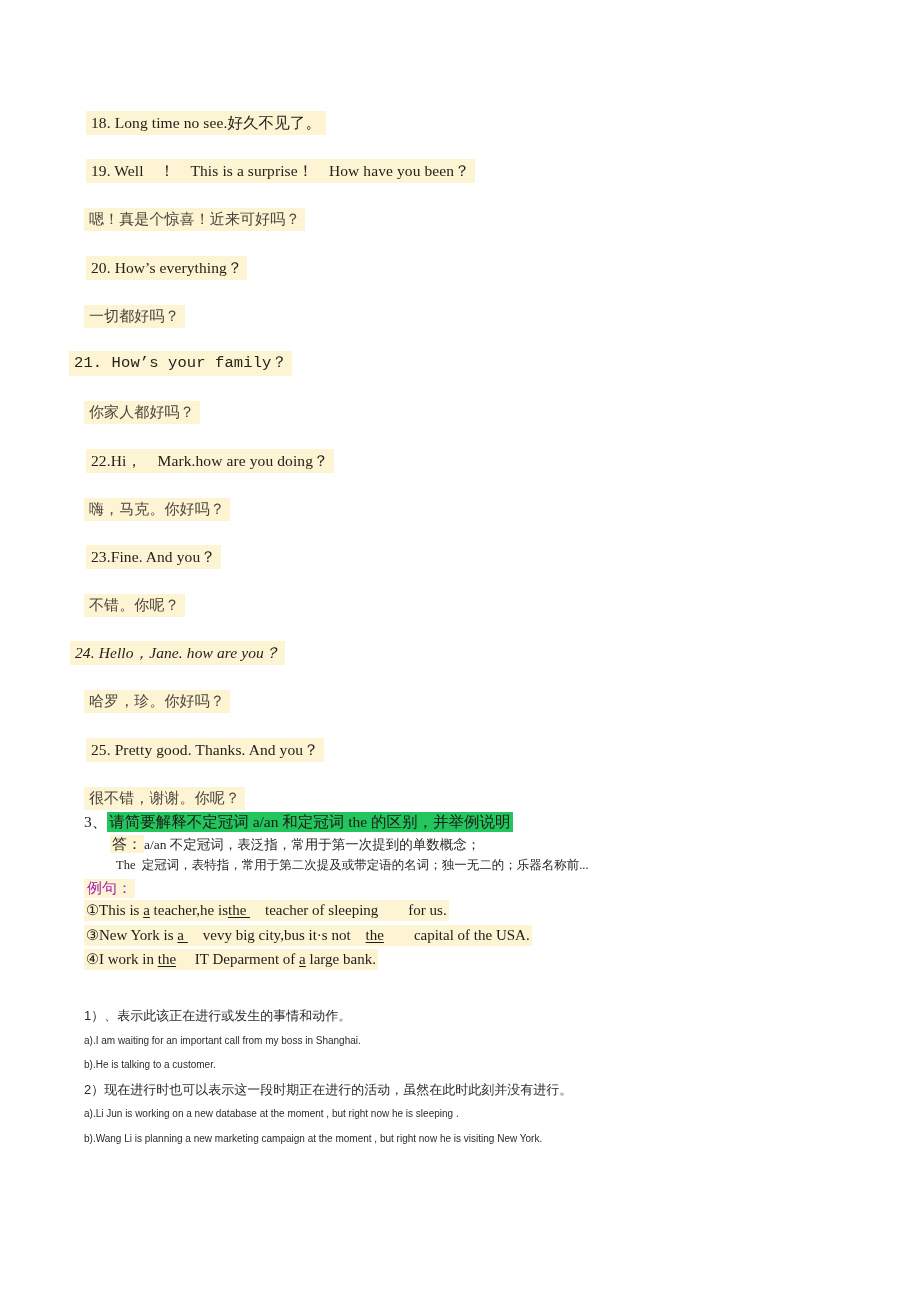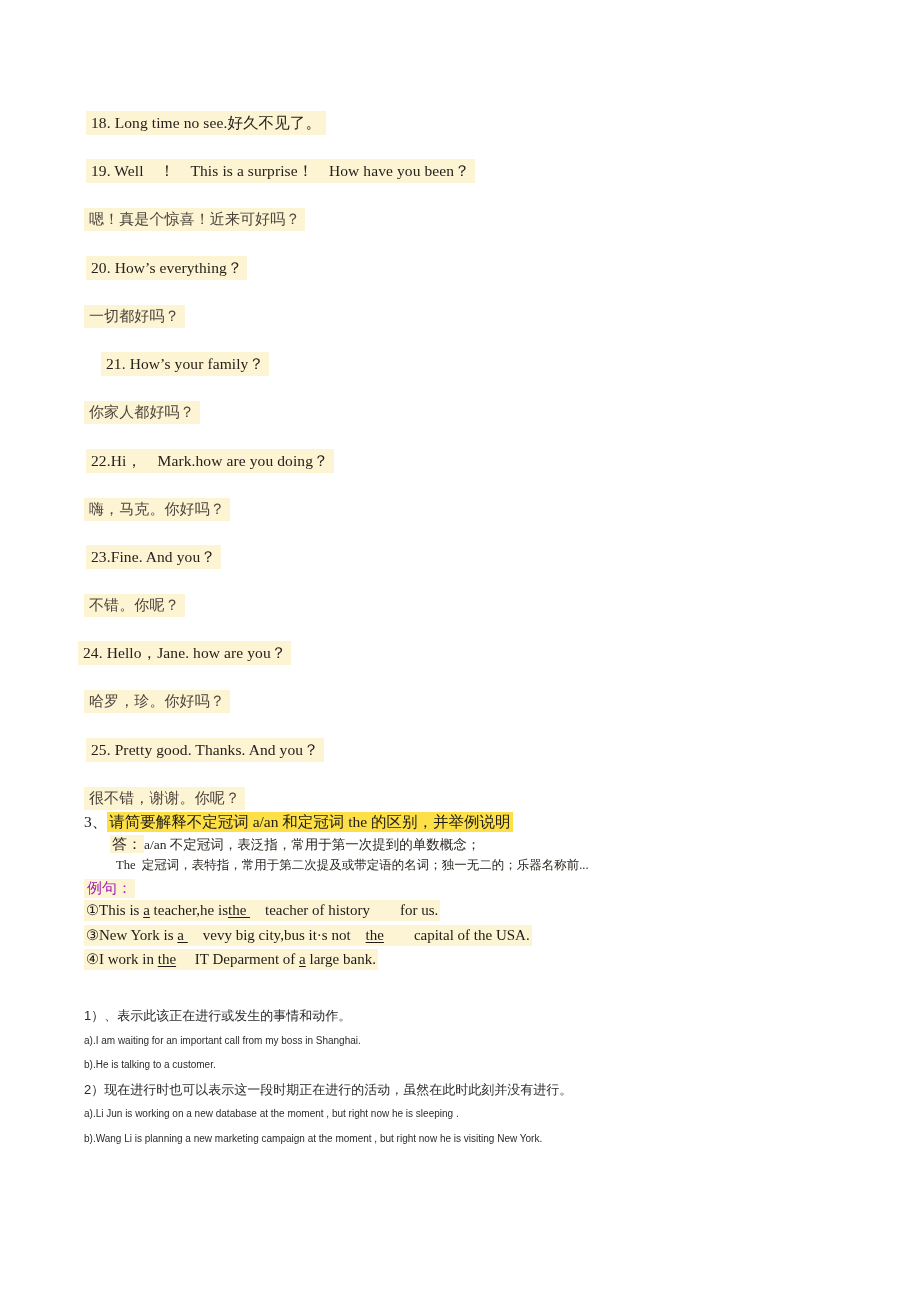--- a/index.html
+++ b/index.html
@@ -25,21 +25,21 @@
     box-sizing: border-box;
   }
 
   
   .hl {
     background-color: #fdf4d4;
     box-decoration-break: clone;
     -webkit-box-decoration-break: clone;
   }
   .hl-strong {
-    background-color: #fde047;
+    background-color: #22c55e;
     box-decoration-break: clone;
     -webkit-box-decoration-break: clone;
   }
 
   
   .convo {
     position: absolute;
     left: 0;
     top: 0;
     width: 920px;
@@ -145,43 +145,43 @@
 <body>
 
 <div class="page">
 
   <div class="convo">
     <div class="convo-line" style="left:86px; top:112px;"><span class="hl">18. Long time no see.好久不见了。</span></div>
     <div class="convo-line" style="left:86px; top:160px;"><span class="hl">19. Well　！　This is a surprise！　How have you been？</span></div>
     <div class="convo-line cn" style="left:84px; top:209px;"><span class="hl">嗯！真是个惊喜！近来可好吗？</span></div>
     <div class="convo-line" style="left:86px; top:257px;"><span class="hl">20. How’s everything？</span></div>
     <div class="convo-line cn" style="left:84px; top:306px;"><span class="hl">一切都好吗？</span></div>
-    <div class="convo-line" style="left:101px; top:353px;"><span class="hl">21. How’s your family？</span></div>
+    <div class="convo-line" style="left:69px; top:353px;font-family:Liberation Mono, monospace;"><span class="hl">21. How’s your family？</span></div>
     <div class="convo-line cn" style="left:84px; top:402px;"><span class="hl">你家人都好吗？</span></div>
     <div class="convo-line" style="left:86px; top:450px;"><span class="hl">22.Hi，　Mark.how are you doing？</span></div>
     <div class="convo-line cn" style="left:84px; top:499px;"><span class="hl">嗨，马克。你好吗？</span></div>
     <div class="convo-line" style="left:86px; top:546px;"><span class="hl">23.Fine. And you？</span></div>
     <div class="convo-line cn" style="left:84px; top:595px;"><span class="hl">不错。你呢？</span></div>
-    <div class="convo-line" style="left:78px; top:642px;"><span class="hl">24. Hello，Jane. how are you？</span></div>
+    <div class="convo-line" style="left:70px; top:642px;font-style:italic;"><span class="hl">24. Hello，Jane. how are you？</span></div>
     <div class="convo-line cn" style="left:84px; top:691px;"><span class="hl">哈罗，珍。你好吗？</span></div>
     <div class="convo-line" style="left:86px; top:739px;"><span class="hl">25. Pretty good. Thanks. And you？</span></div>
     <div class="convo-line cn" style="left:84px; top:788px;"><span class="hl">很不错，谢谢。你呢？</span></div>
   </div>
 
   <div class="sec3">
 
     <div class="s3-head"><span class="num">3、</span><span class="hl-strong">请简要解释不定冠词 a/an 和定冠词 the 的区别，并举例说明</span></div>
 
     <div class="s3-ans"><span class="lead hl">答：</span><span>a/an 不定冠词，表泛指，常用于第一次提到的单数概念；</span></div>
 
     <div class="s3-ans2"><span>The  定冠词，表特指，常用于第二次提及或带定语的名词；独一无二的；乐器名称前...</span></div>
 
     <div class="s3-lijv"><span class="hl">例句：</span></div>
 
-    <div class="ex-line"><span class="hl"><span class="circ">①</span><span>This is </span><span class="blank">a</span><span> teacher,he is</span><span class="blank">the </span><span>　teacher of history　　for us.</span></span></div>
+    <div class="ex-line"><span class="hl"><span class="circ">①</span><span>This is </span><span class="blank">a</span><span> teacher,he is</span><span class="blank">the </span><span>　teacher of sleeping　　for us.</span></span></div>
 
 
     <div class="ex-line"><span class="hl"><span class="circ">③</span><span>New York is </span><span class="blank">a </span><span>　vevy big city,bus it·s not　</span><span class="blank">the</span><span>　　capital of the USA.</span></span></div>
 
     <div class="ex-line"><span class="hl"><span class="circ">④</span><span>I work in </span><span class="blank">the</span><span>　 IT Deparment of </span><span class="blank">a</span><span> large bank.</span></span></div>
 
   </div>
 
   <div class="sec4">
     <div class="s4-line cn">1）、表示此该正在进行或发生的事情和动作。</div>

